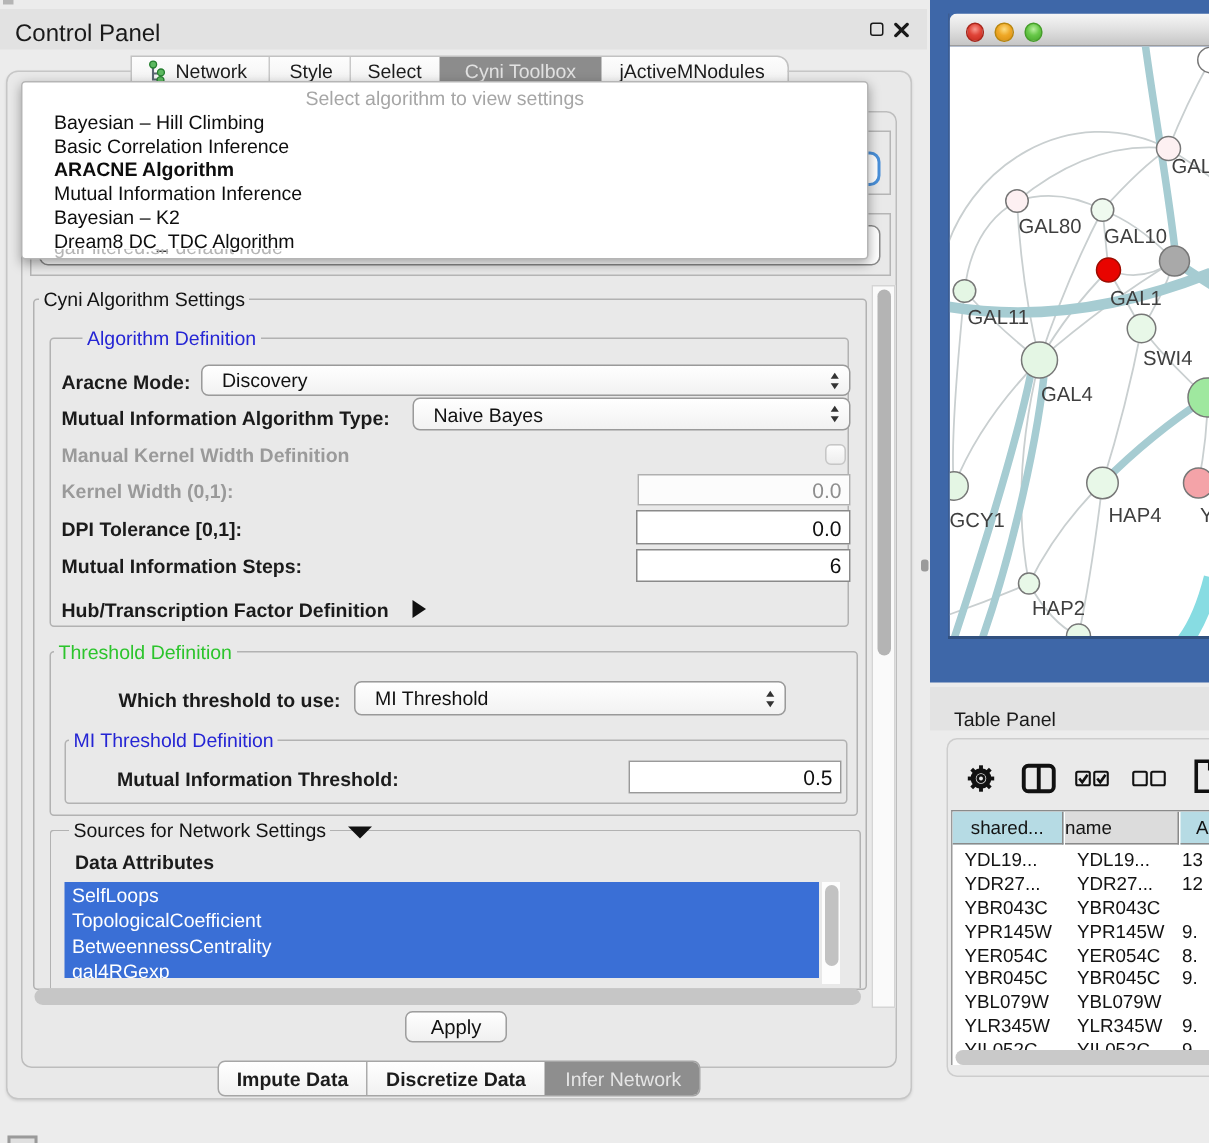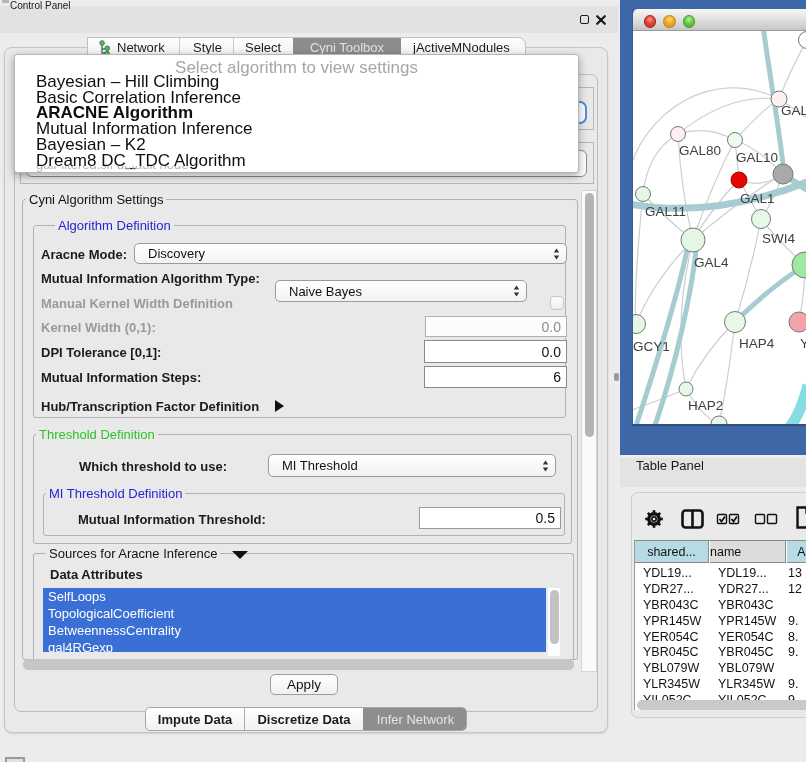--- a/index.html
+++ b/index.html
@@ -98,21 +98,21 @@
         <text x="55" y="379">HAP2</text>
         <text x="148" y="84">GAL</text>
       </g>
     </svg>
   </div>
 </div>
 
 <div class="abs" style="left:632px; top:9px; width:1px; height:416px; background:#3c5d91;"></div>
 <div class="abs" style="left:632px; top:424px; width:174px; height:1.5px; background:#31507e;"></div>
 
-<div class="abs" style="left:620px; top:458px; width:186px; height:29px; background:#e3e3e3; display:flex; align-items:flex-start;">
+<div class="abs" style="left:620px; top:458px; width:186px; height:29px; background:#e3e3e3; display:flex; align-items:flex-end;">
   <span style="font-size:13px; color:#1a1a1a; margin-left:16px;">Table Panel</span>
 </div>
 
 <div class="abs" style="left:631px; top:492px; width:184px; height:226px; background:#eaeaea; border:1px solid #cdcdcd; border-radius:7px;"></div>
 
 <svg class="abs" style="left:634px; top:502px;" width="172" height="32" viewBox="0 0 172 32">
   <g>
     <circle cx="20" cy="17" r="5.2" fill="none" stroke="#111" stroke-width="3.4"></circle>
     <g stroke="#111" stroke-width="2.6">
       <line x1="20" y1="8.2" x2="20" y2="11.2"></line>
@@ -195,21 +195,21 @@
   </div>
 </div>
 <style>
   .row { position:relative; height:15.9px; }
   .c1 { position:absolute; left:8px; } .c2 { position:absolute; left:83px; } .c3 { position:absolute; left:153px; }
 </style>
 
 <div class="abs" style="left:637px; top:700px; width:172px; height:10px; background:#c9c9c9; border-radius:5px 0 0 5px;"></div>
 
 <div class="abs" style="left:0; top:6px; width:618px; height:27px; background:#e2e2e2;"></div>
-<div class="abs" style="left:10px; top:0; font-size:10px; color:#1a1a1a;">Control Panel</div>
+<div class="abs" style="left:10px; top:14px; font-size:16px; color:#1a1a1a;">Control Panel</div>
 <div class="abs" style="left:2px; top:0; width:7px; height:3px; background:#b5b5b5;"></div>
 
 <div class="abs" style="left:580px; top:15px; width:9px; height:9px; border:1.6px solid #1a1a1a; border-radius:2px;"></div>
 <svg class="abs" style="left:595.5px; top:14.5px;" width="10" height="10" viewBox="0 0 10 10">
     <path d="M 1.2,1.2 L 8.8,8.8 M 8.8,1.2 L 1.2,8.8" stroke="#1a1a1a" stroke-width="2.2" stroke-linecap="round"></path>
   </svg>
 
 <div class="abs" style="left:4px; top:47px; width:604px; height:686px; background:#e9e9e9; border:1px solid #c6c6c6; border-radius:8px; box-shadow:0 1px 2px rgba(0,0,0,0.12);"></div>
 
 <div class="abs" style="left:87px; top:37px; width:439px; height:20px; background:linear-gradient(#fdfdfd,#f2f2f2); border:1px solid #c2c2c2; border-radius:0 8px 0 0; overflow:hidden; font-size:13px; color:#1c1c1c;">
@@ -246,21 +246,21 @@
 <div class="grplbl" style="left:39px; top:218px; color:#2525d4;margin-left:16px;">Algorithm Definition</div>
 
 <div class="lbl abs" style="left:41px; top:247px;">Aracne Mode:</div>
 <div class="combo" style="left:134px; top:243px; width:433px; height:21px;">Discovery
   <svg class="spin" width="9" height="16" viewBox="0 0 9 16">
       <path d="M 4.5,1 L 8,6 H 1 z" fill="#333"></path>
       <path d="M 4.5,15 L 1,10 H 8 z" fill="#333"></path>
     </svg>
 </div>
 <div class="lbl abs" style="left:41px; top:271px;">Mutual Information Algorithm Type:</div>
-<div class="combo" style="left:275px; top:280px; width:252px; height:22px;">Naive Bayes
+<div class="combo" style="left:275px; top:265px; width:292px; height:22px;">Naive Bayes
   <svg class="spin" width="9" height="16" viewBox="0 0 9 16">
       <path d="M 4.5,1 L 8,6 H 1 z" fill="#333"></path>
       <path d="M 4.5,15 L 1,10 H 8 z" fill="#333"></path>
     </svg>
 </div>
 <div class="lbl dis abs" style="left:41px; top:296px;">Manual Kernel Width Definition</div>
 <div class="abs" style="left:550px; top:296px; width:14px; height:14px; background:linear-gradient(#fdfdfd,#ededed); border:1px solid #c6c6c6; border-radius:4px;"></div>
 <div class="lbl dis abs" style="left:41px; top:320px;">Kernel Width (0,1):</div>
 <div class="tfield" style="left:425px; top:316px; width:142px; height:21px; border:1px solid #b0b0b0; color:#8e8e8e; background:#fcfcfc;">0.0</div>
 <div class="lbl abs" style="left:41px; top:345px;">DPI Tolerance [0,1]:</div>
@@ -270,34 +270,34 @@
 
 <div class="lbl abs" style="left:41px; top:399px; font-size:13px;">Hub/Transcription Factor Definition</div>
 <svg class="abs" style="left:273px; top:399px;" width="12" height="14" viewBox="0 0 12 14">
     <path d="M 2,1 L 11,7 L 2,13 z" fill="#111"></path>
   </svg>
 
 <div class="grp" style="left:33px; top:434px; width:539px; height:110px;"></div>
 <div class="grplbl" style="left:36px; top:427px; color:#2cc42c;">Threshold Definition</div>
 
 <div class="lbl abs" style="left:79px; top:459px;">Which threshold to use:</div>
-<div class="combo" style="left:236px; top:454px; width:288px; height:23px;margin-left:32px;">MI Threshold
+<div class="combo" style="left:236px; top:454px; width:288px; height:23px;">MI Threshold
   <svg class="spin" width="9" height="16" viewBox="0 0 9 16">
       <path d="M 4.5,1 L 8,6 H 1 z" fill="#333"></path>
       <path d="M 4.5,15 L 1,10 H 8 z" fill="#333"></path>
     </svg>
 </div>
 
 <div class="grp" style="left:43px; top:493px; width:522px; height:43px;"></div>
 <div class="grplbl" style="left:46px; top:486px; color:#2525d4;">MI Threshold Definition</div>
 <div class="lbl abs" style="left:58px; top:512px;margin-left:20px;">Mutual Information Threshold:</div>
 <div class="tfield" style="left:419px; top:507px; width:142px; height:22px; border:1.2px solid #9a9a9a;">0.5</div>
 
 <div class="grp" style="left:33px; top:553px; width:541px; height:106px; border-bottom:none; border-radius:3px 3px 0 0;"></div>
-<div class="grplbl" style="left:46px; top:546px; color:#131313;">Sources for Aracne Inference</div>
+<div class="grplbl" style="left:46px; top:546px; color:#131313;">Sources for Network Settings</div>
 <svg class="abs" style="left:231px; top:550px;" width="18" height="10" viewBox="0 0 18 10">
     <path d="M 1,1 L 17,1 L 9,9 z" fill="#111"></path>
   </svg>
 <div class="lbl abs" style="left:50px; top:567px; font-size:13px;">Data Attributes</div>
 
 <div class="abs" style="left:43px; top:588px; width:503px; height:64px; background:#3a6fd6; color:#fff; font-size:13px; line-height:17px; padding:0 0 0 5px; overflow:hidden;">
 SelfLoops<br>TopologicalCoefficient<br>BetweennessCentrality<br>gal4RGexp
 </div>
 <div class="abs" style="left:548px; top:588px; width:12px; height:68px; background:#fdfdfd;"></div>
 <div class="abs" style="left:549.5px; top:590px; width:9px; height:54px; background:#c2c2c2; border-radius:5px;"></div>
@@ -310,21 +310,21 @@
   <div class="abs" style="left:0; top:0; width:98px; height:24px; text-align:center; line-height:23px;">Impute Data</div>
   <div class="abs" style="left:98px; top:0; width:1px; height:24px; background:#ababab;"></div>
   <div class="abs" style="left:99px; top:0; width:118px; height:24px; text-align:center; line-height:23px;">Discretize Data</div>
   <div class="abs" style="left:217px; top:0; width:105px; height:24px; background:#8e8e8e; color:#e5e5e5; text-align:center; line-height:23px; font-weight:normal;">Infer Network</div>
 </div>
 
 <div class="abs" style="left:5px; top:757px; width:20px; height:10px; background:#e0e0e0; border:2px solid #9a9a9a;"></div>
 
 <div class="abs" style="left:614px; top:373px; width:5px; height:8px; background:#9a9a9a; border-radius:2px;"></div>
 
-<div class="abs" style="left:14px; top:54px; width:565px; height:119px; background:#fff; border:1px solid #b5b5b5; border-radius:3px; box-shadow:0 3px 8px rgba(0,0,0,0.35); font-size:17px; color:#0e0e0e;">
+<div class="abs" style="left:14px; top:54px; width:565px; height:119px; background:#fff; border:1px solid #b5b5b5; border-radius:3px; box-shadow:0 3px 8px rgba(0,0,0,0.35); font-size:13px; color:#0e0e0e;">
   <div style="text-align:center; color:#a6a6a6; padding-top:3px; height:19px;">Select algorithm to view settings</div>
   <div style="padding-left:21px; line-height:15.7px;">
     Bayesian – Hill Climbing<br>
     Basic Correlation Inference<br>
     <b>ARACNE Algorithm</b><br>
     Mutual Information Inference<br>
     Bayesian – K2<br>
     Dream8 DC_TDC Algorithm
   </div>
 </div>

